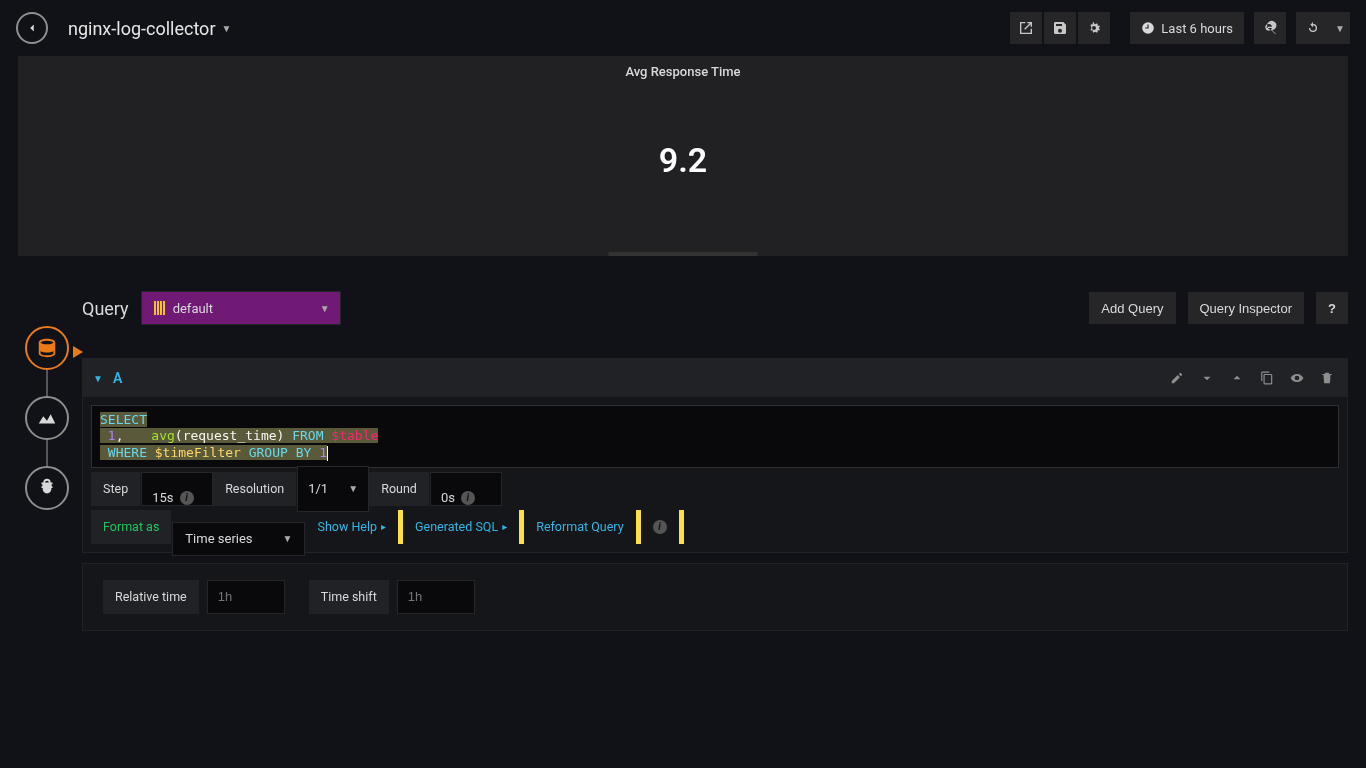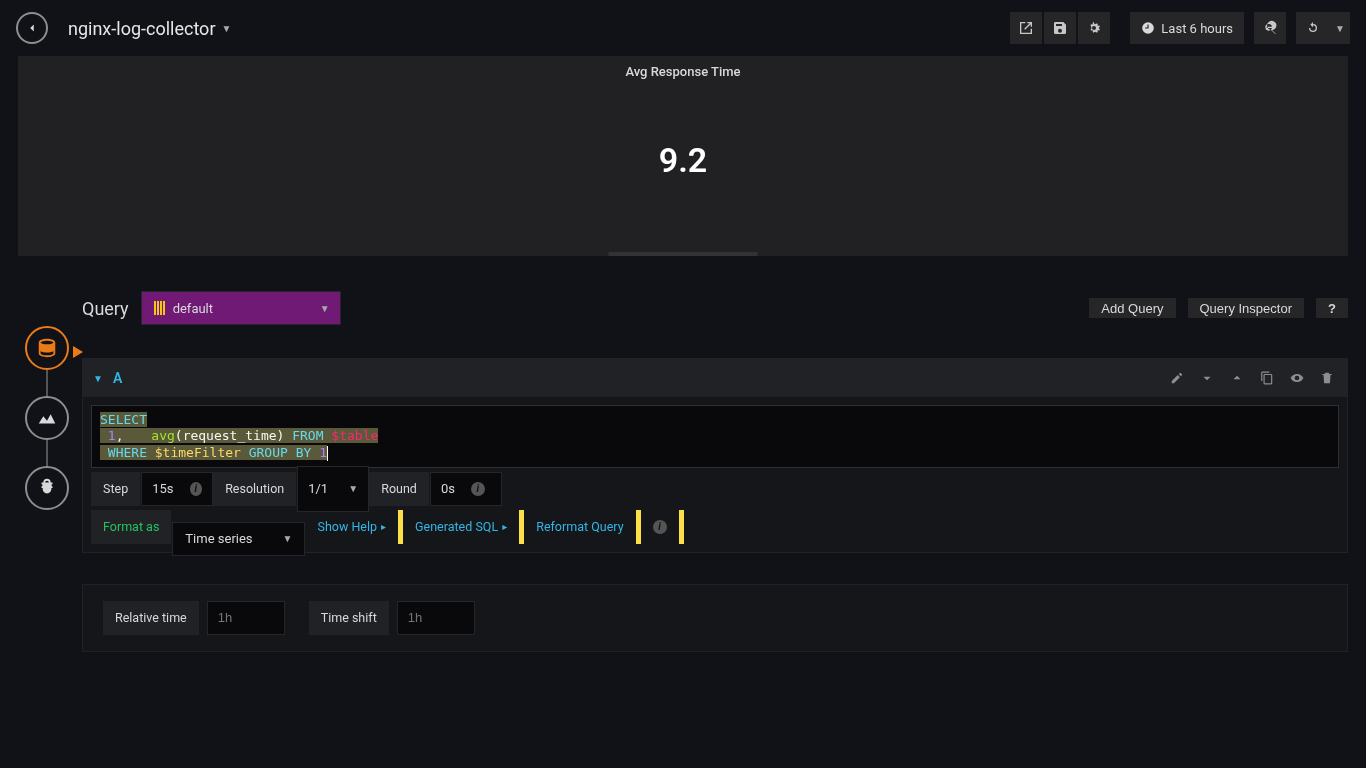--- a/index.html
+++ b/index.html
@@ -171,21 +171,21 @@
   .ds-picker .ds-icon span {
     width: 2px; height: 14px; background: #f5c518;
   }
   .ds-picker .caret {
     position: absolute; right: 10px; font-size: 10px; color:#aaa;
   }
   .hdr-spacer { flex: 1; }
   .hdr-btn {
     background: #262628;
     border: none;
-    height: 20px;
+    height: 32px;
     padding: 0 12px;
     color: #d8d9da;
     cursor: pointer;
     font-size: 13px;
   }
   .hdr-btn.small { width: 32px; padding: 0; font-weight: bold; }
 
   .query-block {
     margin-top: 28px;
     background: #141619;
@@ -243,24 +243,24 @@
     height: 34px;
     display:flex; align-items:center;
     font-size: 12.5px;
     color: #d8d9da;
     border-right: 1px solid #141619;
   }
   .opt-input {
     background: #09090b;
     border: 1px solid #262628;
     height: 34px;
-    padding: 14px 10px;
+    padding: 0 10px;
     color: #d8d9da;
     width: 60px;
-    display:flex; align-items:center; gap:16px;
+    display:flex; align-items:flex-end; gap:6px;
     font-size: 13px;
   }
   .opt-input.withinfo { width: 72px; }
   .info-i {
     width:14px; height:14px; border-radius:50%;
     background:#555; color:#111;
     display:inline-flex; align-items:center; justify-content:center;
     font-style: italic; font-size:10px; font-weight:bold;
   }
   .opt-select {
@@ -295,21 +295,21 @@
   }
   .link-btn {
     background: transparent;
     height:34px; padding:0 12px;
     display:flex; align-items:center; gap:4px;
     color:#33b5e5; font-size:12.5px; cursor:pointer;
     border-right: 5px solid #fde047;
   }
 
   .time-block {
-    margin-top: 31px;
+    margin-top: 10px;
     background: #141619;
     border: 1px solid #202226;
     padding: 16px 20px;
     display: flex; align-items: center; gap: 8px;
   }
   .time-label {
     background: #202226;
     height: 34px; padding: 0 12px;
     display:flex; align-items:center;
     font-size: 12.5px;

